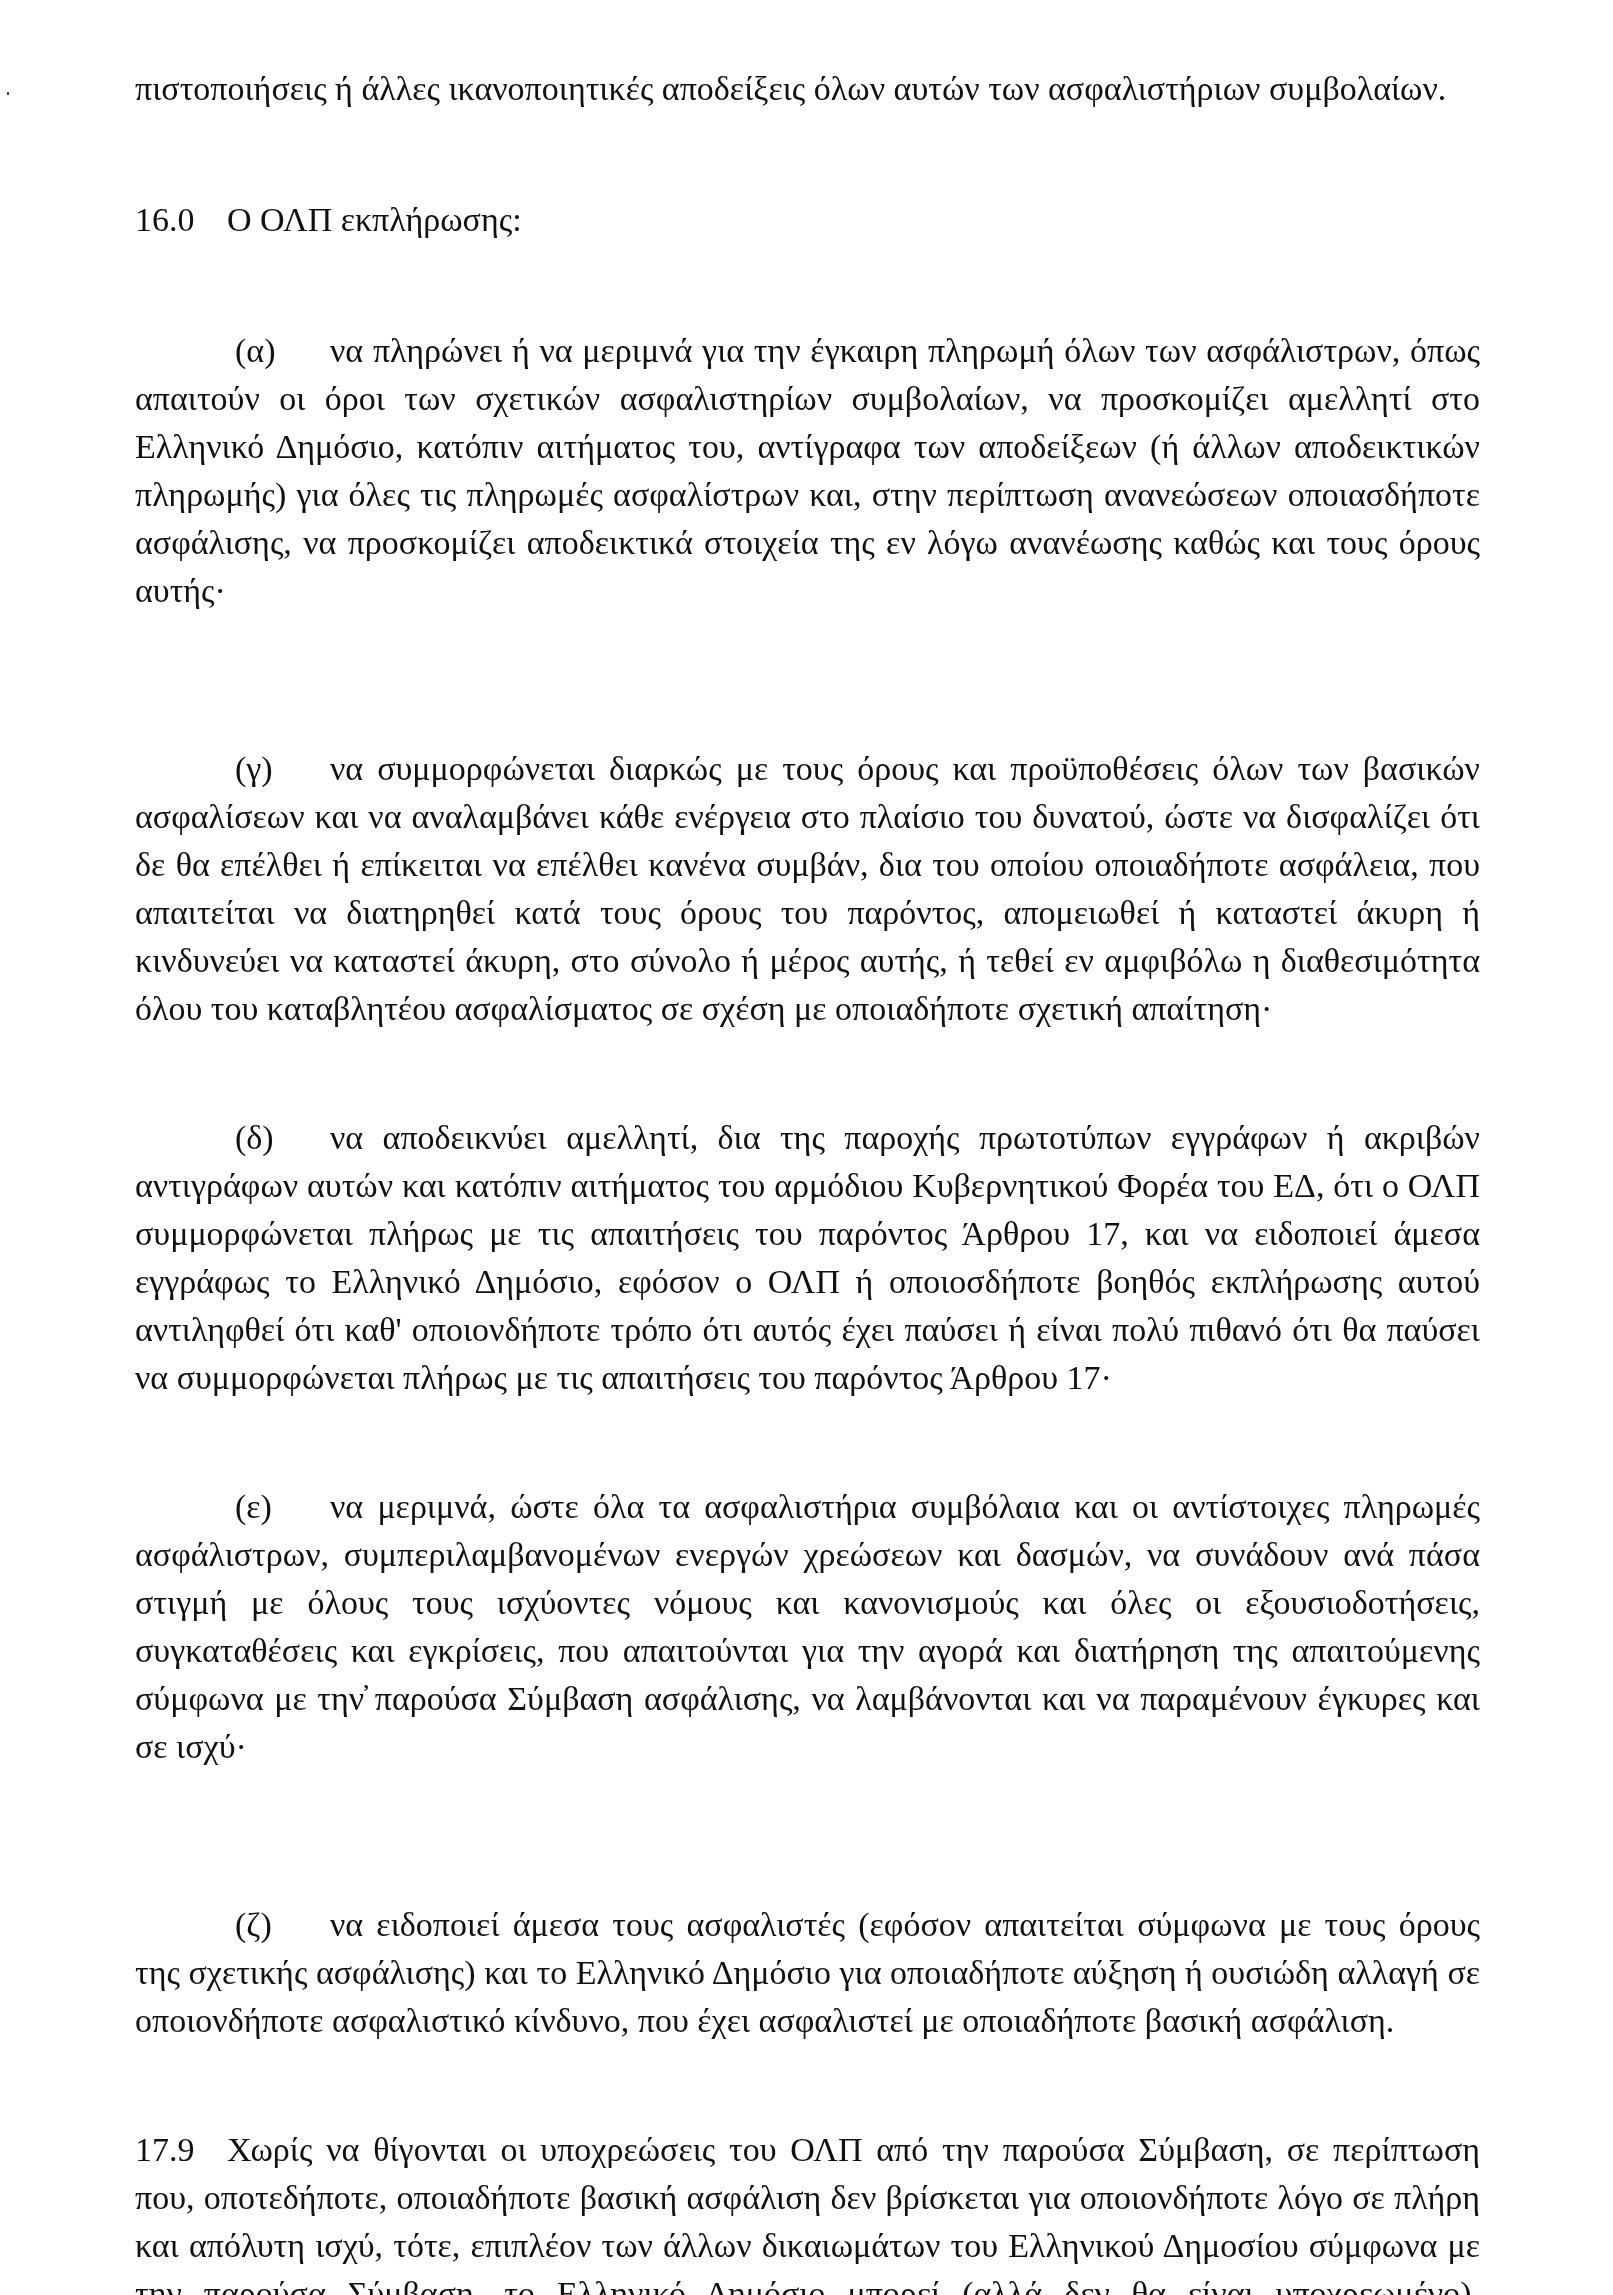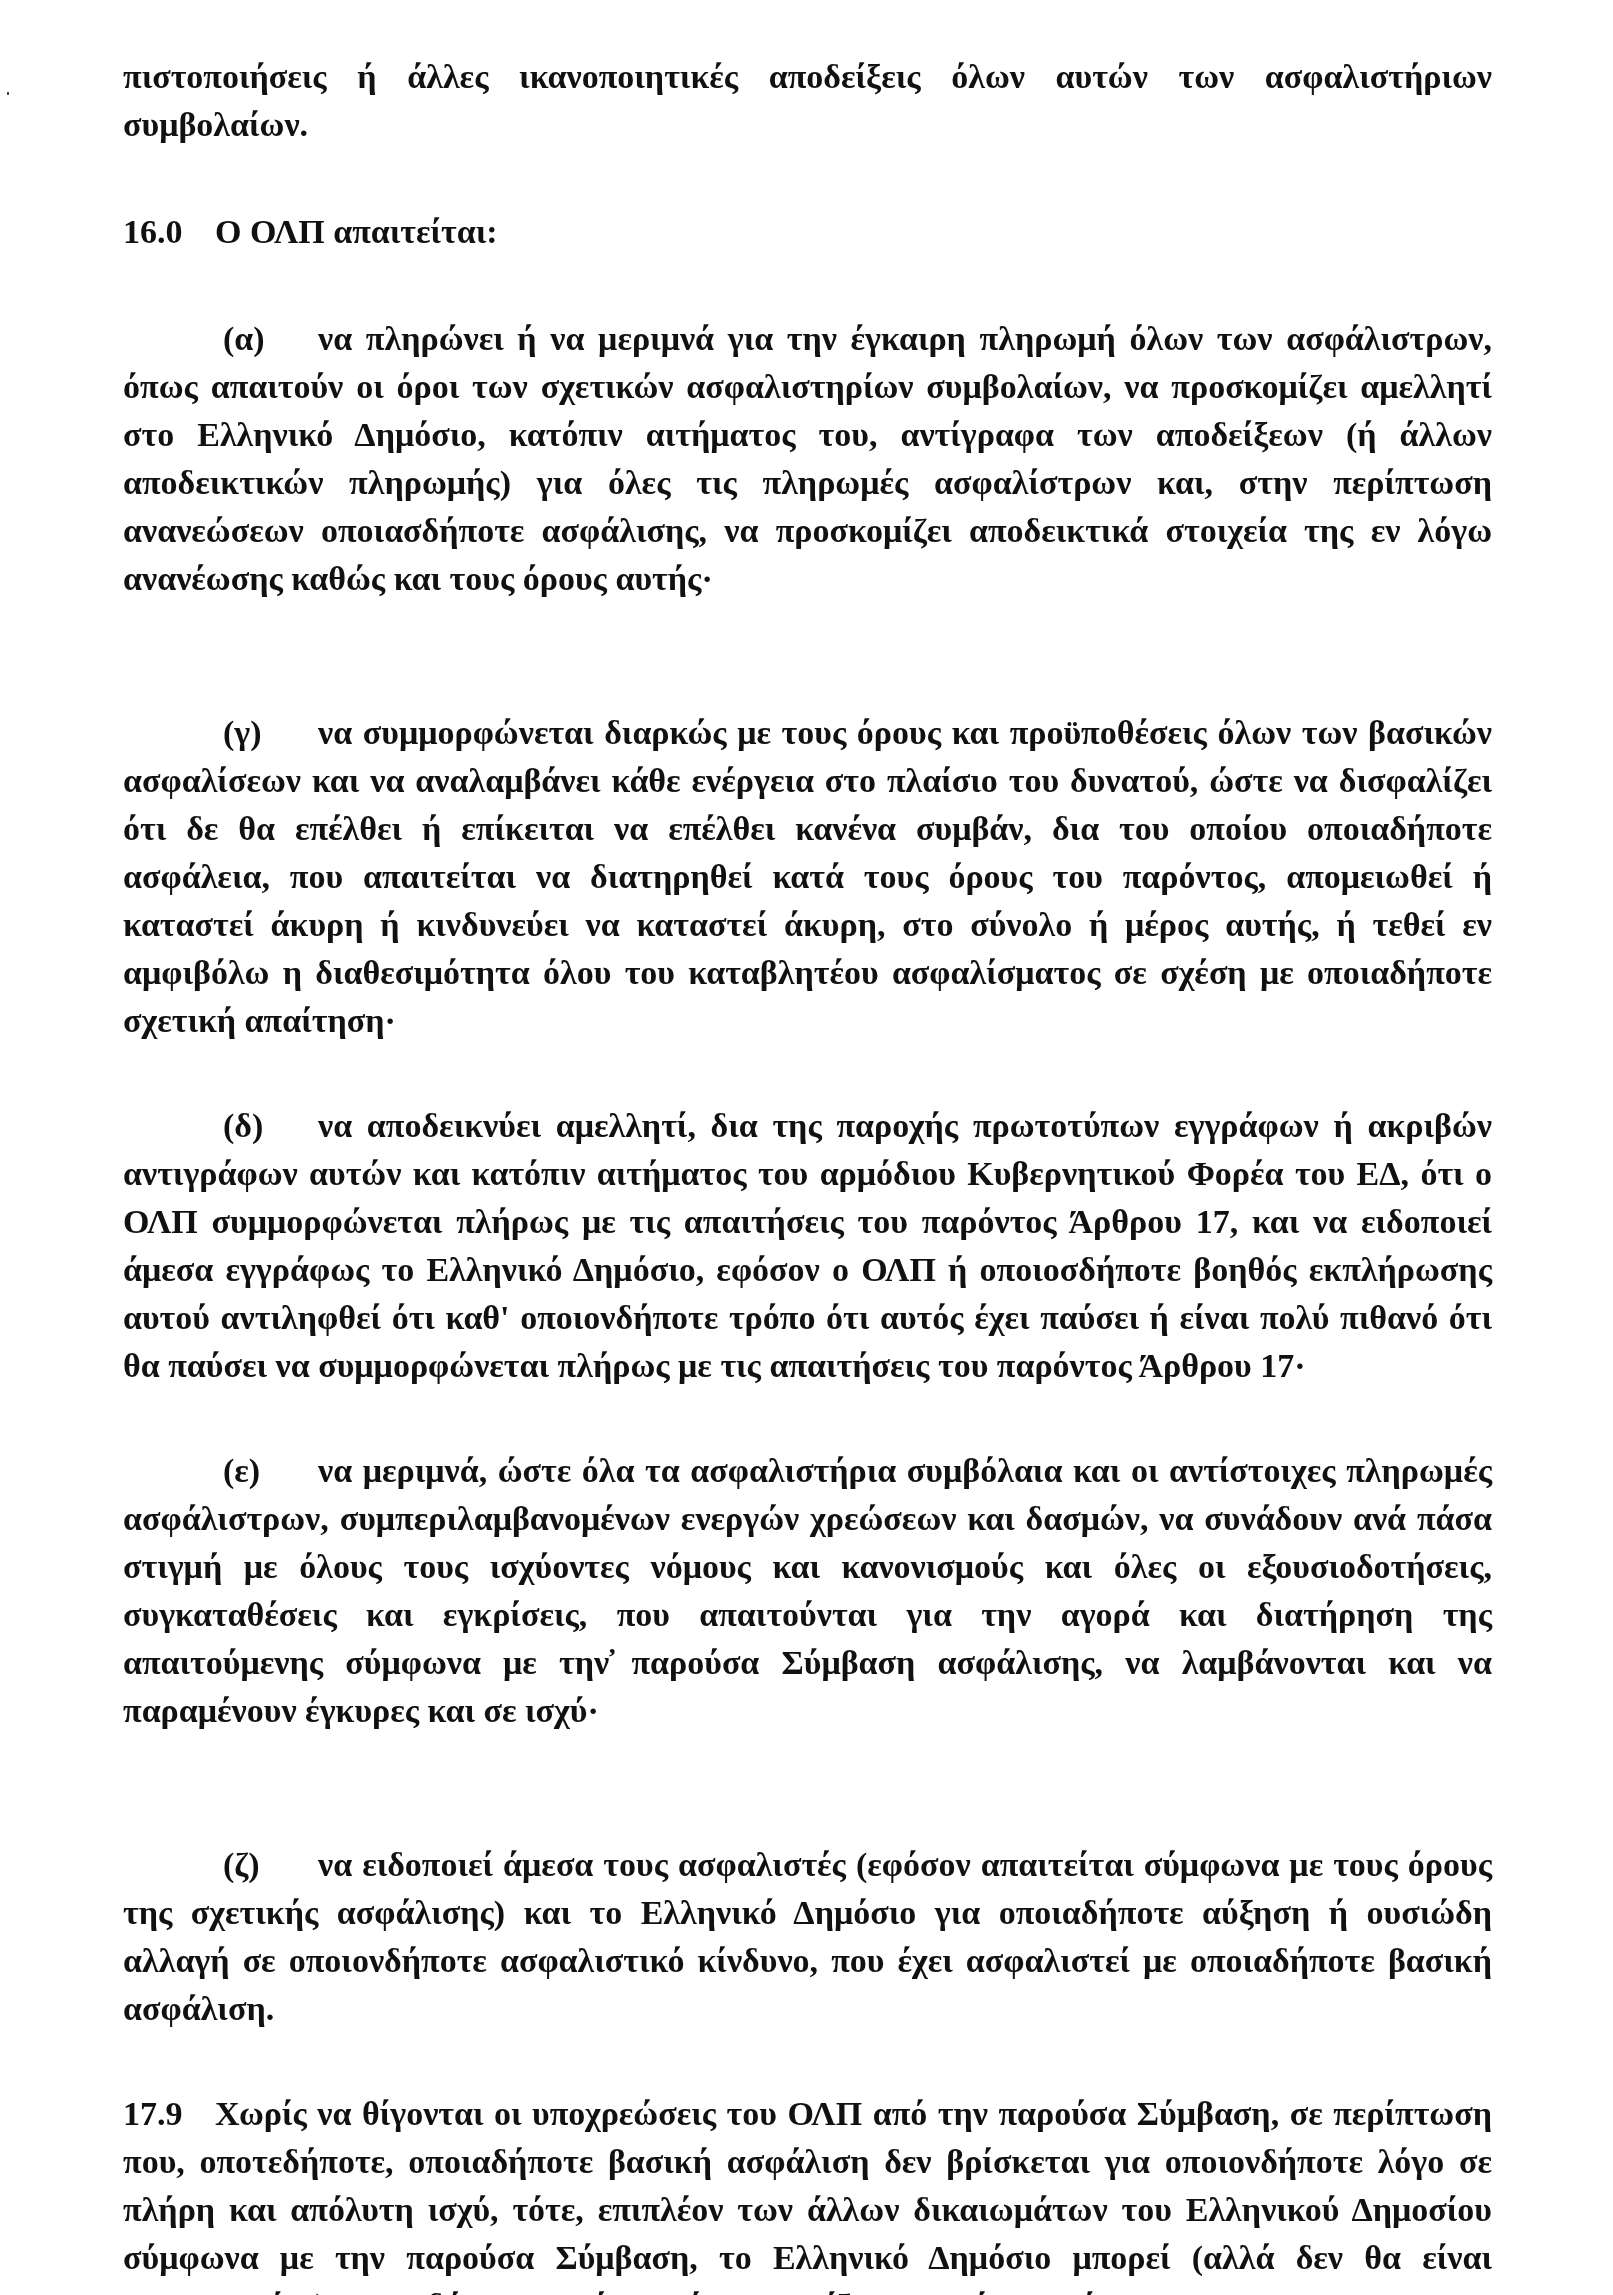--- a/index.html
+++ b/index.html
@@ -5,40 +5,40 @@
   html, body { margin: 0; padding: 0; background: #ffffff; }
   body {
     width: 1614px; height: 2295px; overflow: hidden; position: relative;
     font-family: "Liberation Serif", "DejaVu Serif", serif;
     color: #111111;
   }
   .page {
     position: absolute; left: 119px; top: 49px; width: 1377px;
     font-size: 34px; line-height: 48px;
   }
-  .para { text-align: justify; text-align-last: left; margin: 4px; font-weight: bold; }
+  .para { text-align: justify; text-align-last: left; margin: 16px; }
   .gap-lg { height: 51px; }
   .gap-md { height: 49px; }
   .sec-num { display: inline-block; width: 92px; }
   .item-label { display: inline-block; margin-left: 100px; width: 95px; }
   .speck { position: absolute; left: 6.8px; top: 92px; width: 2.5px; height: 2.5px; background: #444; }
 </style>
 </head>
 <body>
 
 <div class="speck"></div>
 
 <div class="page">
 
   <p class="para">πιστοποιήσεις ή άλλες ικανοποιητικές αποδείξεις όλων αυτών των ασφαλιστήριων συμβολαίων.</p>
 
   <div class="gap-lg"></div>
 
   <p class="para">
-    <span class="sec-num">16.0</span><span>Ο ΟΛΠ απαιτείται:</span>
+    <span class="sec-num">16.0</span><span>Ο ΟΛΠ εκπλήρωσης:</span>
   </p>
 
   <div class="gap-lg"></div>
 
   <p class="para">
     <span class="item-label">(α)</span><span>να πληρώνει ή να μεριμνά για την έγκαιρη πληρωμή όλων των ασφάλιστρων, όπως απαιτούν οι όροι των σχετικών ασφαλιστηρίων συμβολαίων, να προσκομίζει αμελλητί στο Ελληνικό Δημόσιο, κατόπιν αιτήματος του, αντίγραφα των αποδείξεων (ή άλλων αποδεικτικών πληρωμής) για όλες τις πληρωμές ασφαλίστρων και, στην περίπτωση ανανεώσεων οποιασδήποτε ασφάλισης, να προσκομίζει αποδεικτικά στοιχεία της εν λόγω ανανέωσης καθώς και τους όρους αυτής·</span>
   </p>
 
   <div class="gap-md"></div>
 

